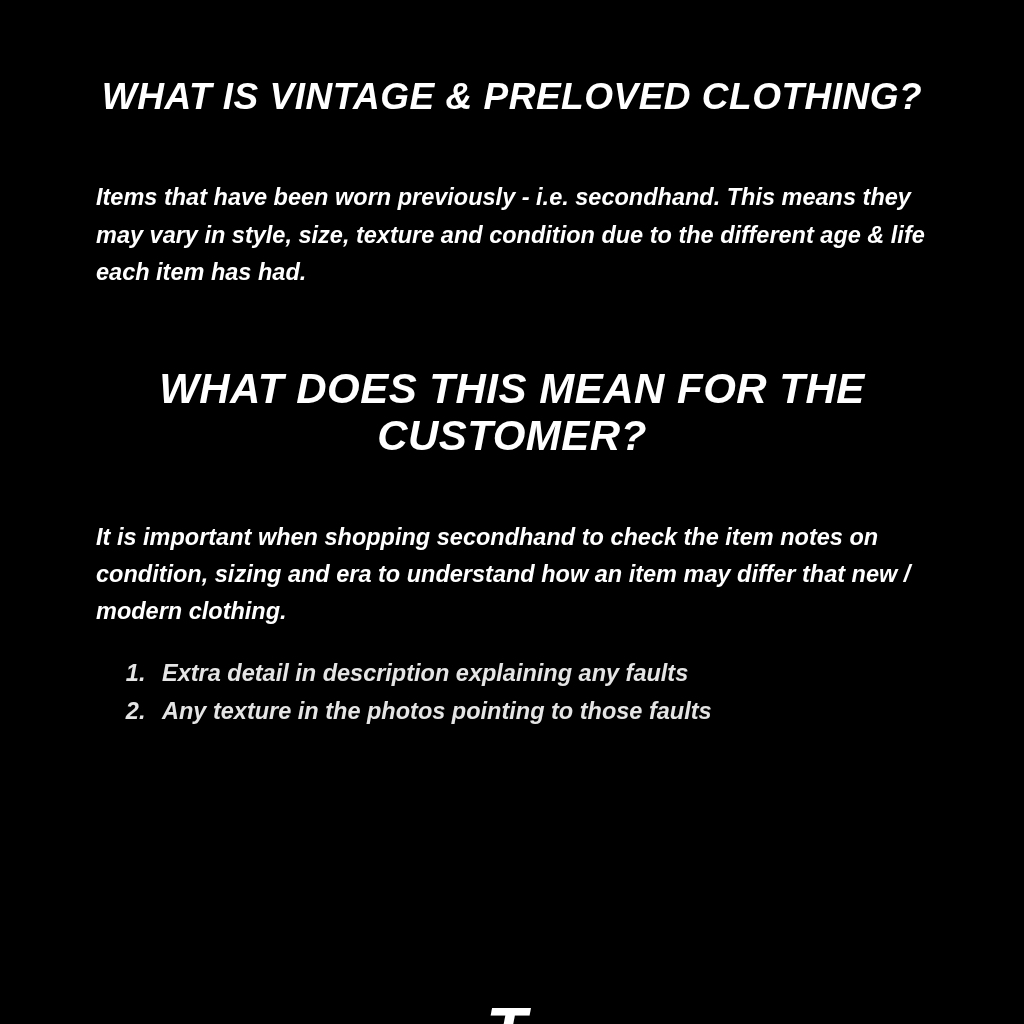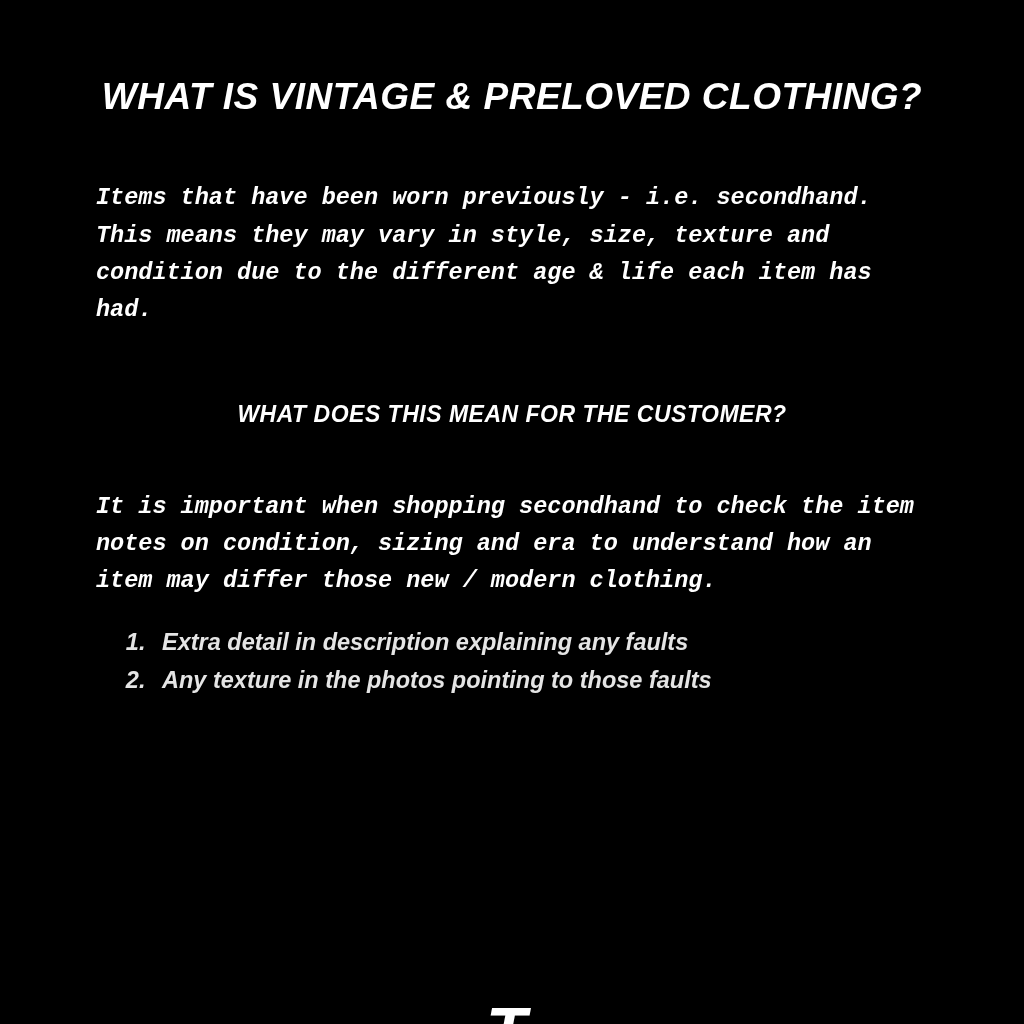--- a/index.html
+++ b/index.html
@@ -29,33 +29,32 @@
     line-height: 1.12;
     color: #ffffff;
     text-transform: uppercase;
   }
   .heading-1 {
     font-size: 37px;
     padding: 0 32px;
     margin-top: 76px;
   }
   .heading-2 {
-    font-size: 23px;
+    font-size: 42px;
     padding: 0 64px;
     margin-top: 74px;
   }
   .body-block {
     font-weight: bold;
     font-style: italic;
     font-size: 23.5px;
     line-height: 1.58;
     color: #ffffff;
     padding: 0 96px 0 96px;
     max-width: 840px;
-    font-family: Liberation Mono, monospace;
   }
   .block-1 { margin-top: 62px; }
   .block-2 { margin-top: 60px; }
   .block-3 { margin-top: 32px; }
   ol.faults {
     margin: 22px 0 0 0;
     padding-left: 152px;
     font-weight: bold;
     font-style: italic;
     font-size: 23.5px;
@@ -86,21 +85,21 @@
 <body>
 
 <div class="page">
 
   <h1 class="heading heading-1">WHAT IS VINTAGE &amp; PRELOVED CLOTHING?</h1>
 
   <p class="body-block block-1">Items that have been worn previously - i.e. secondhand. This means they may vary in style, size, texture and condition due to the different age &amp; life each item has had.</p>
 
   <h2 class="heading heading-2">WHAT DOES THIS MEAN FOR THE CUSTOMER?</h2>
 
-  <p class="body-block block-2">It is important when shopping secondhand to check the item notes on condition, sizing and era to understand how an item may differ those new / modern clothing.</p>
+  <p class="body-block block-2">It is important when shopping secondhand to check the item notes on condition, sizing and era to understand how an item may differ that new / modern clothing.</p>
 
 
   <ol class="faults">
     <li>Extra detail in description explaining any faults</li>
     <li>Any texture in the photos pointing to those faults</li>
   </ol>
 
   <div class="logo">
     <span class="logo-mark">T.</span>
   </div>

